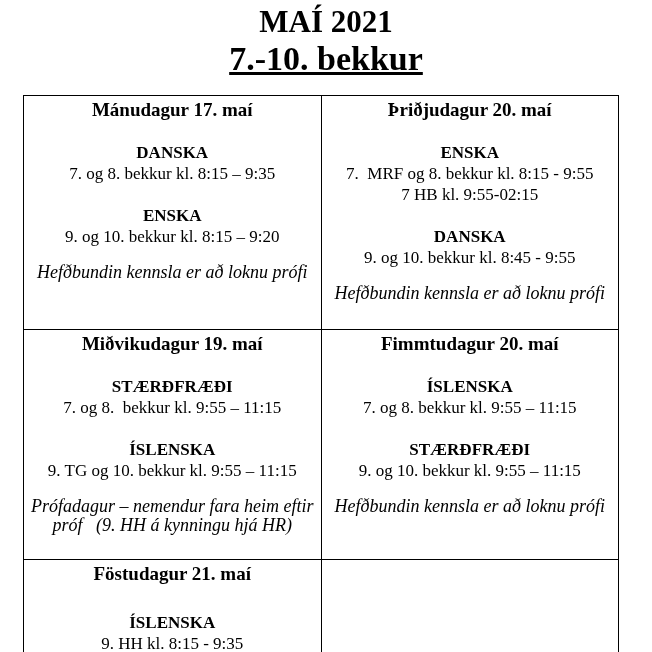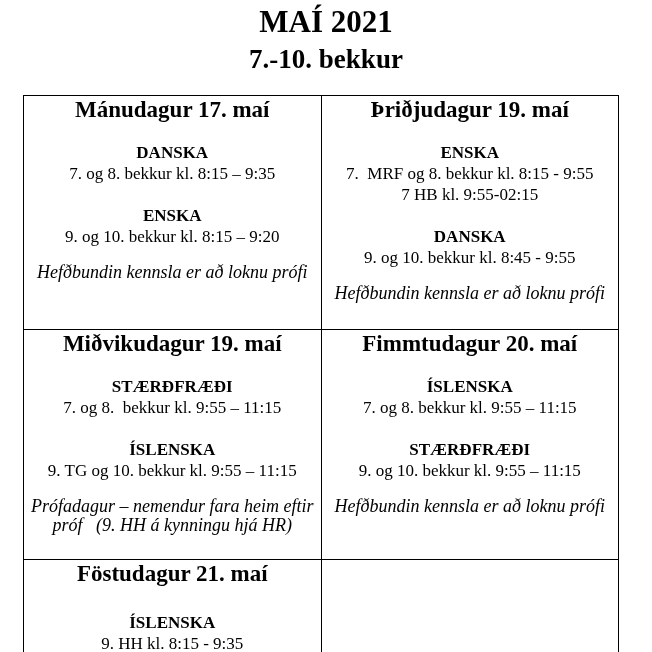--- a/index.html
+++ b/index.html
@@ -22,22 +22,23 @@
       text-align: center;
       font-weight: bold;
     }
     .title-main {
       top: 4px;
       font-size: 31px;
       line-height: 36px;
     }
     .title-sub {
       top: 43px;
-      font-size: 27px;
+      font-size: 34px;
       line-height: 32px;
+      text-decoration: underline;
     }
     .schedule {
       position: absolute;
       left: 23px;
       top: 95px;
       width: 596px;
       border-collapse: collapse;
       table-layout: fixed;
     }
     .schedule td {
@@ -45,21 +46,21 @@
       vertical-align: top;
       text-align: center;
       padding: 0 2px;
       width: 50%;
     }
     .row1 td { height: 233px; }
     .row2 td { height: 229px; }
     .row3 td { height: 120px; }
     .day-title {
       font-weight: bold;
-      font-size: 23px;
+      font-size: 19px;
       line-height: 22px;
       margin-top: 3px;
     }
     .subject {
       font-weight: bold;
       font-size: 17px;
       line-height: 20px;
     }
     .time-line {
       font-size: 17px;
@@ -95,21 +96,21 @@
       </div>
       <div class="block">
         <div class="subject">ENSKA</div>
         <div class="time-line">9. og 10. bekkur kl. 8:15 – 9:20</div>
       </div>
       <div class="note">
         <div>Hefðbundin kennsla er að loknu prófi</div>
       </div>
     </td>
     <td>
-      <div class="day-title">Þriðjudagur 19. maí</div>
+      <div class="day-title">Þriðjudagur 20. maí</div>
       <div class="block">
         <div class="subject">ENSKA</div>
         <div class="time-line" style="white-space:pre;">7.  MRF og 8. bekkur kl. 8:15 - 9:55</div>
         <div class="time-line">7 HB kl. 9:55-02:15</div>
       </div>
       <div class="block">
         <div class="subject">DANSKA</div>
         <div class="time-line">9. og 10. bekkur kl. 8:45 - 9:55</div>
       </div>
       <div class="note">

